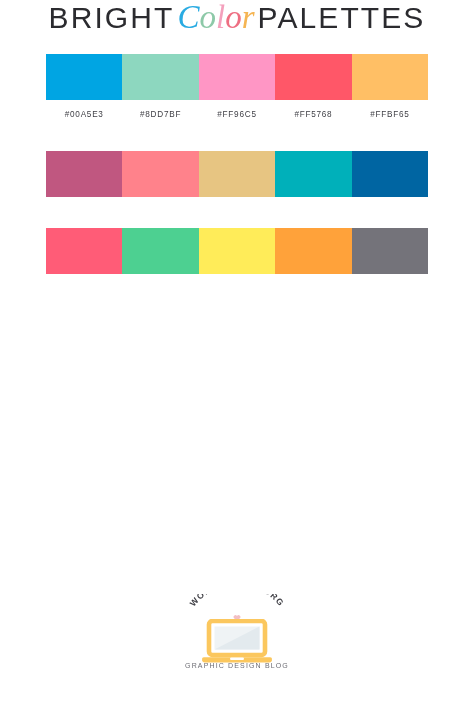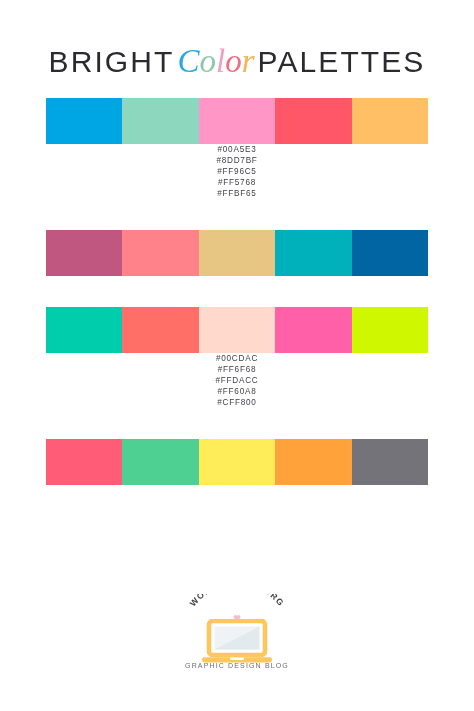--- a/index.html
+++ b/index.html
@@ -12,21 +12,20 @@
     background: #ffffff;
     font-family: "Liberation Sans", sans-serif;
     overflow: hidden;
     position: relative;
   }
 
   
   .title-block {
     width: 474px;
     text-align: center;
-    padding-top: 44px;
     box-sizing: border-box;
   }
   .title {
     font-family: "Liberation Sans", sans-serif;
     font-size: 30px;
     font-weight: 300;
     letter-spacing: 2.1px;
     color: #2b2b2f;
     white-space: nowrap;
     line-height: 34px;
@@ -61,22 +60,21 @@
     width: 382px;
     height: 46px;
   }
   .swatch {
     flex: 1 1 0;
     height: 46px;
   }
   .label-row {
     display: flex;
     width: 382px;
-    margin-top: 0;
-    flex-direction: column;
+    margin-top: 9px;
   }
   .swatch-label {
     flex: 1 1 0;
     text-align: center;
     font-family: "Liberation Sans", sans-serif;
     font-size: 8.2px;
     letter-spacing: 0.75px;
     color: #3e3e44;
     line-height: 11px;
   }
@@ -165,36 +163,20 @@
       <div class="swatch-band">
         <div class="swatch" style="background: rgb(192, 87, 128);"></div>
         <div class="swatch" style="background: rgb(255, 130, 139);"></div>
         <div class="swatch" style="background: rgb(231, 197, 130);"></div>
         <div class="swatch" style="background: rgb(0, 176, 186);"></div>
         <div class="swatch" style="background: rgb(0, 101, 162);"></div>
       </div>
     </div>
     <div class="palette-row">
       <div class="swatch-band">
-        <div class="swatch" style="background: rgb(0, 205, 172);"></div>
-        <div class="swatch" style="background: rgb(255, 111, 104);"></div>
-        <div class="swatch" style="background: rgb(255, 218, 204);"></div>
-        <div class="swatch" style="background: rgb(255, 96, 168);"></div>
-        <div class="swatch" style="background: rgb(207, 248, 0);"></div>
-      </div>
-      <div class="label-row">
-        <div class="swatch-label">#00CDAC</div>
-        <div class="swatch-label">#FF6F68</div>
-        <div class="swatch-label">#FFDACC</div>
-        <div class="swatch-label">#FF60A8</div>
-        <div class="swatch-label">#CFF800</div>
-      </div>
-    </div>
-    <div class="palette-row">
-      <div class="swatch-band">
         <div class="swatch" style="background: rgb(255, 92, 119);"></div>
         <div class="swatch" style="background: rgb(77, 208, 145);"></div>
         <div class="swatch" style="background: rgb(255, 236, 89);"></div>
         <div class="swatch" style="background: rgb(255, 162, 58);"></div>
         <div class="swatch" style="background: rgb(116, 115, 122);"></div>
       </div>
     </div>
   </div>
 
 <div class="footer">

